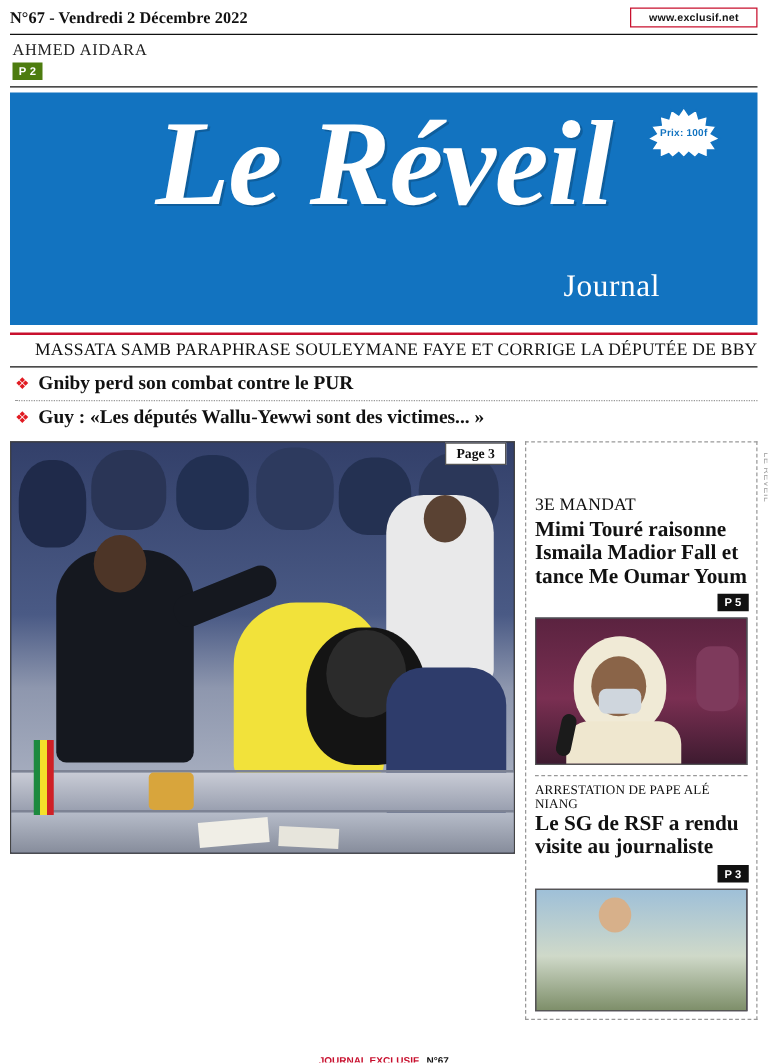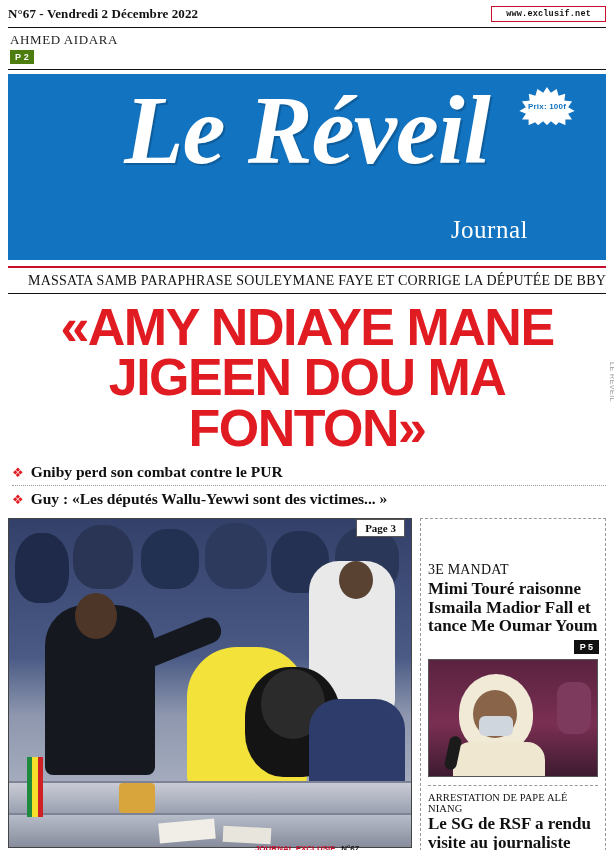--- a/index.html
+++ b/index.html
@@ -29,21 +29,21 @@
   .issue-line {
     font-family: "Liberation Serif", serif;
     font-size: 13px;
     font-weight: bold;
     color: #111;
     letter-spacing: .1px;
   }
   .website-box {
     border: 1.6px solid #c8102e;
     color: #111;
-    font-family: Liberation Mono, monospace;
+    font-family: Liberation Sans, sans-serif;
     font-size: 8.5px;
     font-weight: bold;
     padding: 2px 14px;
     letter-spacing: .2px;
   }
   .rule-black { border-top: 1.4px solid #111; margin-top: 3px; }
 
   
   .teaser { padding: 4px 2px 5px 2px; }
   .teaser-kicker {
@@ -323,24 +323,20 @@
       </svg>
       <span>Prix: 100f</span>
     </div>
   </div>
 
   <div class="rule-red-thick"></div>
 
   <div class="overline">MASSATA SAMB PARAPHRASE SOULEYMANE FAYE ET CORRIGE LA DÉPUTÉE DE BBY</div>
   <div class="rule-black-thin"></div>
 
-  <div class="headline">
-    <span class="l1">«AMY NDIAYE MANE</span>
-    <span class="l2">JIGEEN DOU MA FONTON»</span>
-  </div>
 
   <div class="bullets">
     <div class="bullet-row">
       <span class="bullet-mark">❖</span>
       <span class="bullet-text">Gniby perd son combat contre le PUR</span>
     </div>
     <div class="bullet-sep"></div>
     <div class="bullet-row">
       <span class="bullet-mark">❖</span>
       <span class="bullet-text">Guy : «Les députés Wallu-Yewwi sont des victimes... »</span>

